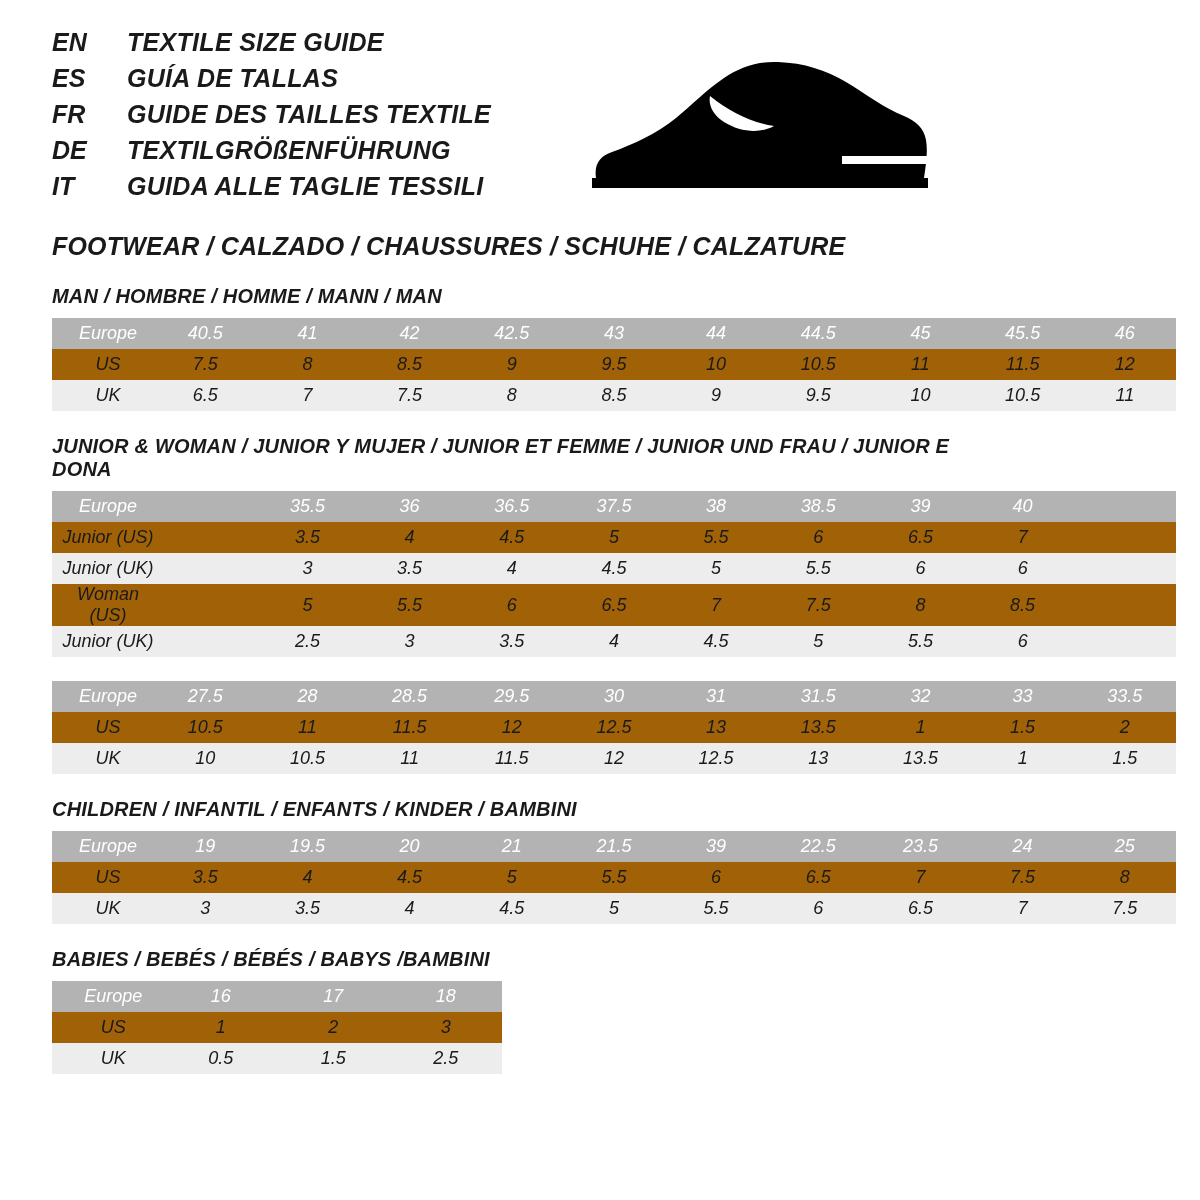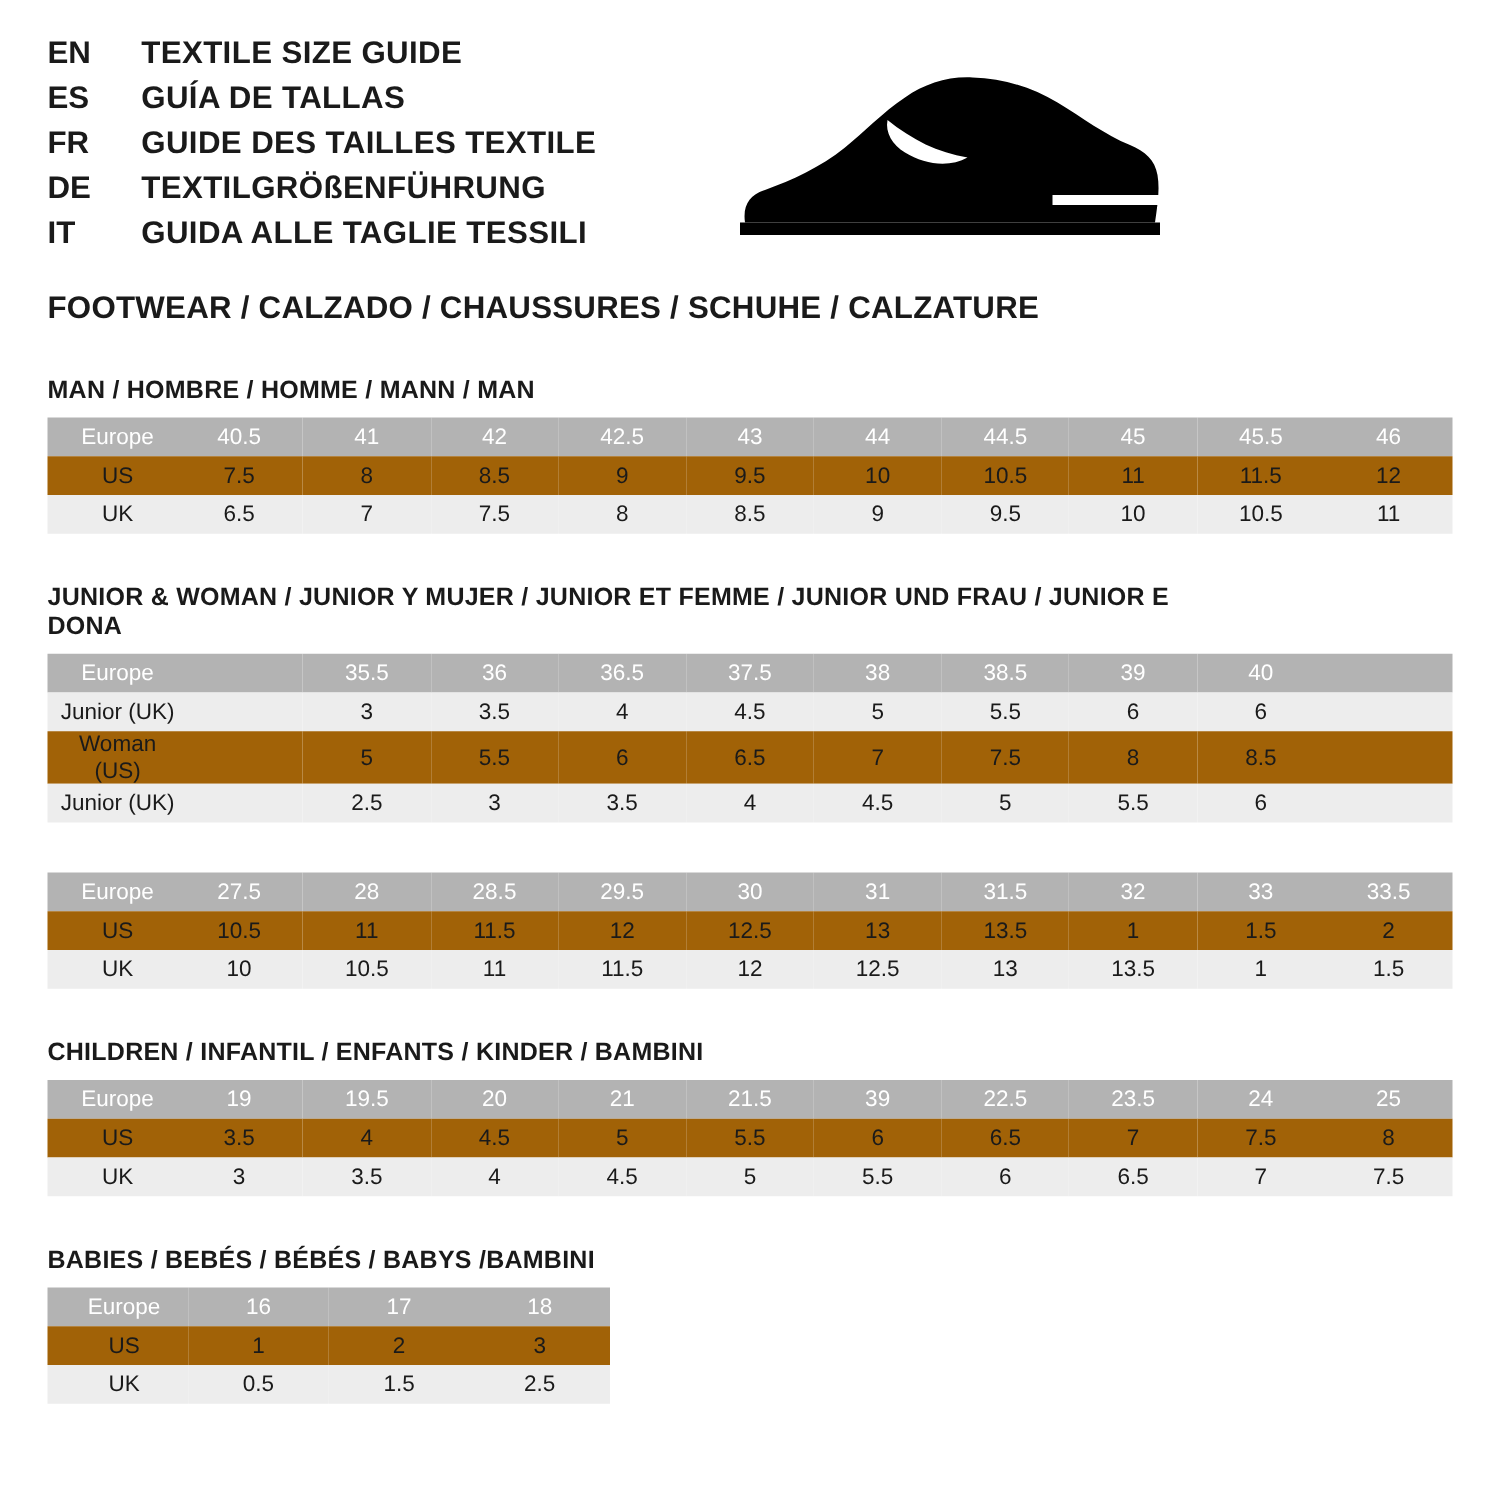--- a/index.html
+++ b/index.html
@@ -13,21 +13,22 @@
     font-family: "Liberation Sans", sans-serif;
     color: #1a1a1a;
     position: relative;
     overflow: hidden;
   }
   .page {
     position: relative;
     width: 1008px;
     height: 1200px;
     box-sizing: border-box;
-    padding: 30px 38px 0 38px;
+    padding: 30px 38px 0 52px;
+    font-style: italic;
   }
 
   
   .header {
     display: flex;
     justify-content: space-between;
     align-items: flex-start;
   }
   .lang-list {
     display: block;
@@ -58,21 +59,21 @@
   }
   .category-line {
     font-size: 25px;
     font-weight: bold;
     margin-top: 22px;
     letter-spacing: 0.2px;
   }
 
   
   .section {
-    margin-top: 40px;
+    margin-top: 24px;
   }
   .section-title {
     font-size: 20px;
     font-weight: bold;
     margin-bottom: 10px;
     letter-spacing: 0.2px;
   }
   table.size-table {
     border-collapse: collapse;
     table-layout: fixed;
@@ -204,20 +205,33 @@
         <td class="label">Europe</td>
         <td></td>
         <td>35.5</td>
         <td>36</td>
         <td>36.5</td>
         <td>37.5</td>
         <td>38</td>
         <td>38.5</td>
         <td>39</td>
         <td>40</td>
+        <td></td>
+      </tr>
+      <tr class="odd">
+        <td class="label">Junior (US)</td>
+        <td></td>
+        <td>3.5</td>
+        <td>4</td>
+        <td>4.5</td>
+        <td>5</td>
+        <td>5.5</td>
+        <td>6</td>
+        <td>6.5</td>
+        <td>7</td>
         <td></td>
       </tr>
       <tr class="even">
         <td class="label">Junior (UK)</td>
         <td></td>
         <td>3</td>
         <td>3.5</td>
         <td>4</td>
         <td>4.5</td>
         <td>5</td>

